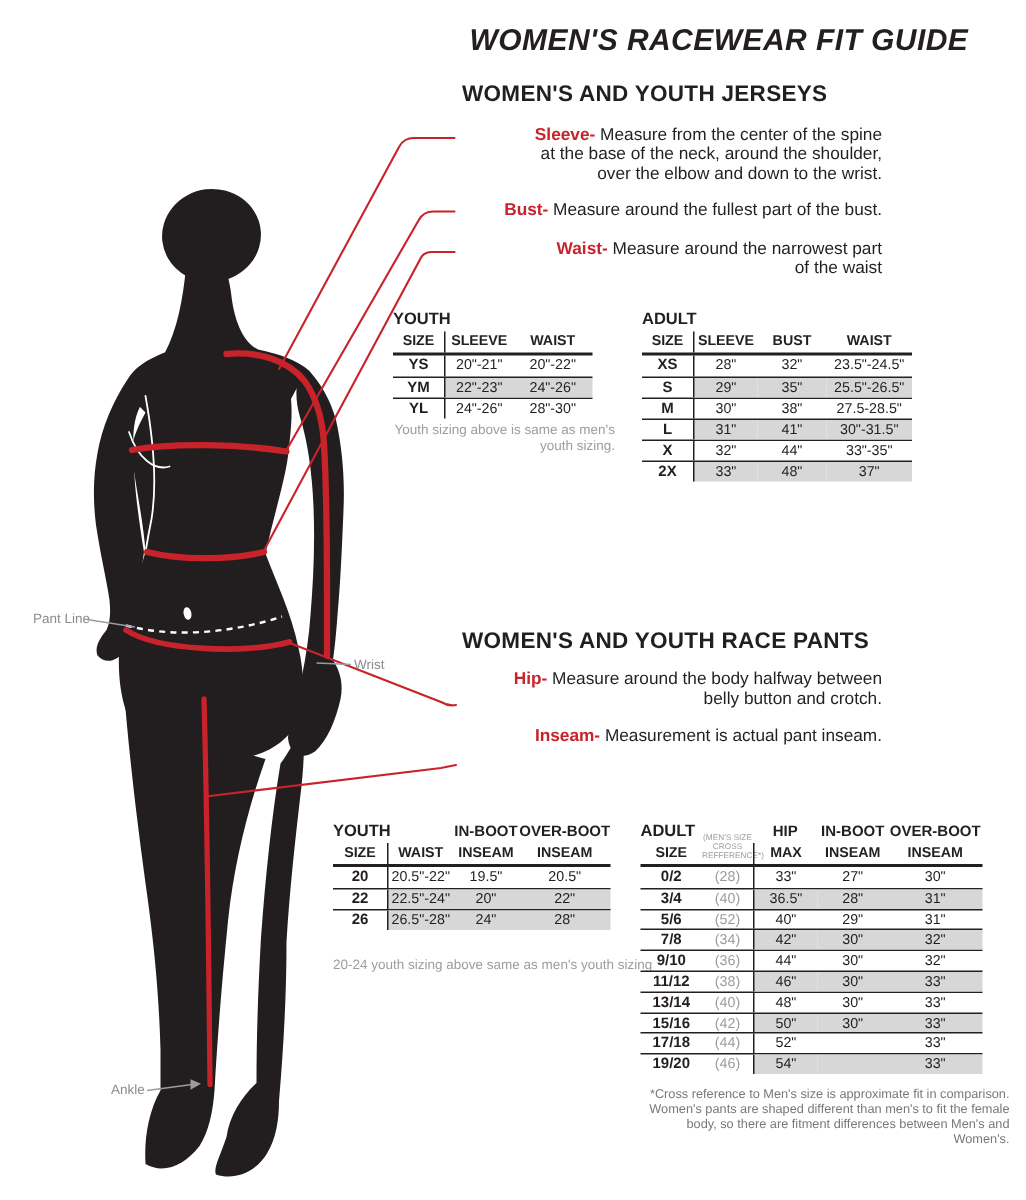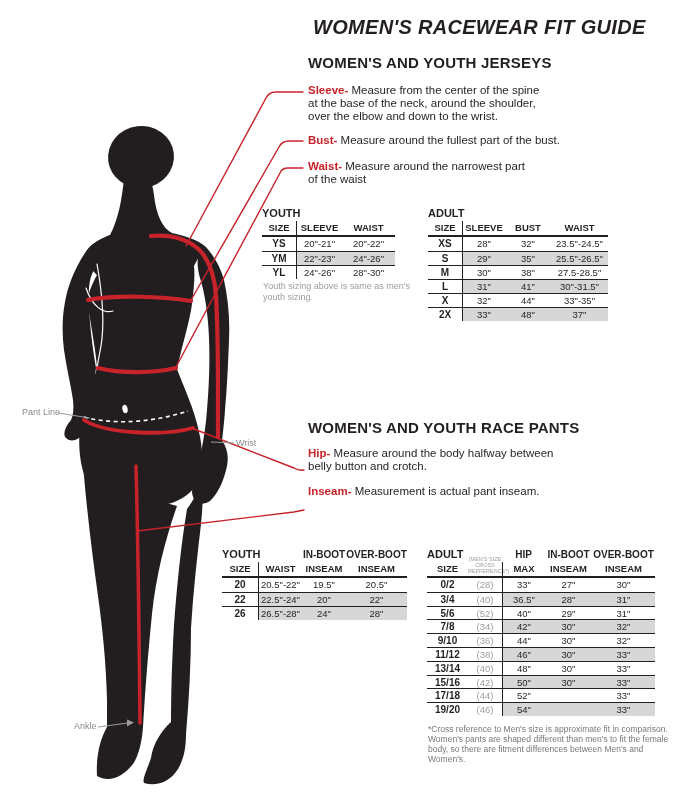--- a/index.html
+++ b/index.html
@@ -1,18 +1,18 @@
 <!DOCTYPE html>
 <html><head>
 <meta charset="utf-8">
 <style>
   html,body{margin:0;padding:0;background:#fff;}
   .page{position:relative;width:684px;height:800px;background:#fff;overflow:hidden;
         font-family:"Liberation Sans",sans-serif;color:#231f20;}
-  .abs{position:absolute;}
+  .abs{position:absolute;text-align:right;}
   .title{font-size:20px;font-weight:bold;font-style:italic;letter-spacing:.3px;white-space:nowrap;}
   .sec-heading{font-size:15px;font-weight:bold;letter-spacing:.2px;white-space:nowrap;}
   .callout{font-size:11.5px;line-height:13.2px;width:280px;}
   .callout-label{color:#c8232a;font-weight:bold;}
   .fig-label{font-size:9px;color:#8a8c8e;white-space:nowrap;}
   .note{font-size:9px;line-height:11px;color:#9b9da0;}
   .footnote{font-size:8.5px;line-height:10px;color:#77787b;width:245px;}
   svg{position:absolute;left:0;top:0;}
 
   
@@ -242,20 +242,21 @@
         <div class="t-cell t-shade" style="width: 61px;">22"</div>
       </div>
       <div class="t-row t-bt" style="height: 14px; line-height: 14px;">
         <div class="t-cell t-size" style="width: 36px;">26</div>
         <div class="t-cell t-div t-shade" style="width: 44px;">26.5"-28"</div>
         <div class="t-cell t-shade" style="width: 44px;">24"</div>
         <div class="t-cell t-shade" style="width: 61px;">28"</div>
       </div>
     </div>
 
+  <div class="abs note" style="left:222px;top:638px;">20-24 youth sizing above same as men's youth sizing</div>
 
   <div class="fit-table" style="left:427px;top:547px;">
       <div class="t-header">
         <div class="t-hcell" style="width: 41px;">
           <div class="t-htop t-title">ADULT</div>
           <div class="t-hmain">SIZE</div>
         </div>
         <div class="t-hcell t-small" style="width: 34px;">
           <div>(MEN'S SIZE</div>
           <div>CROSS</div>

